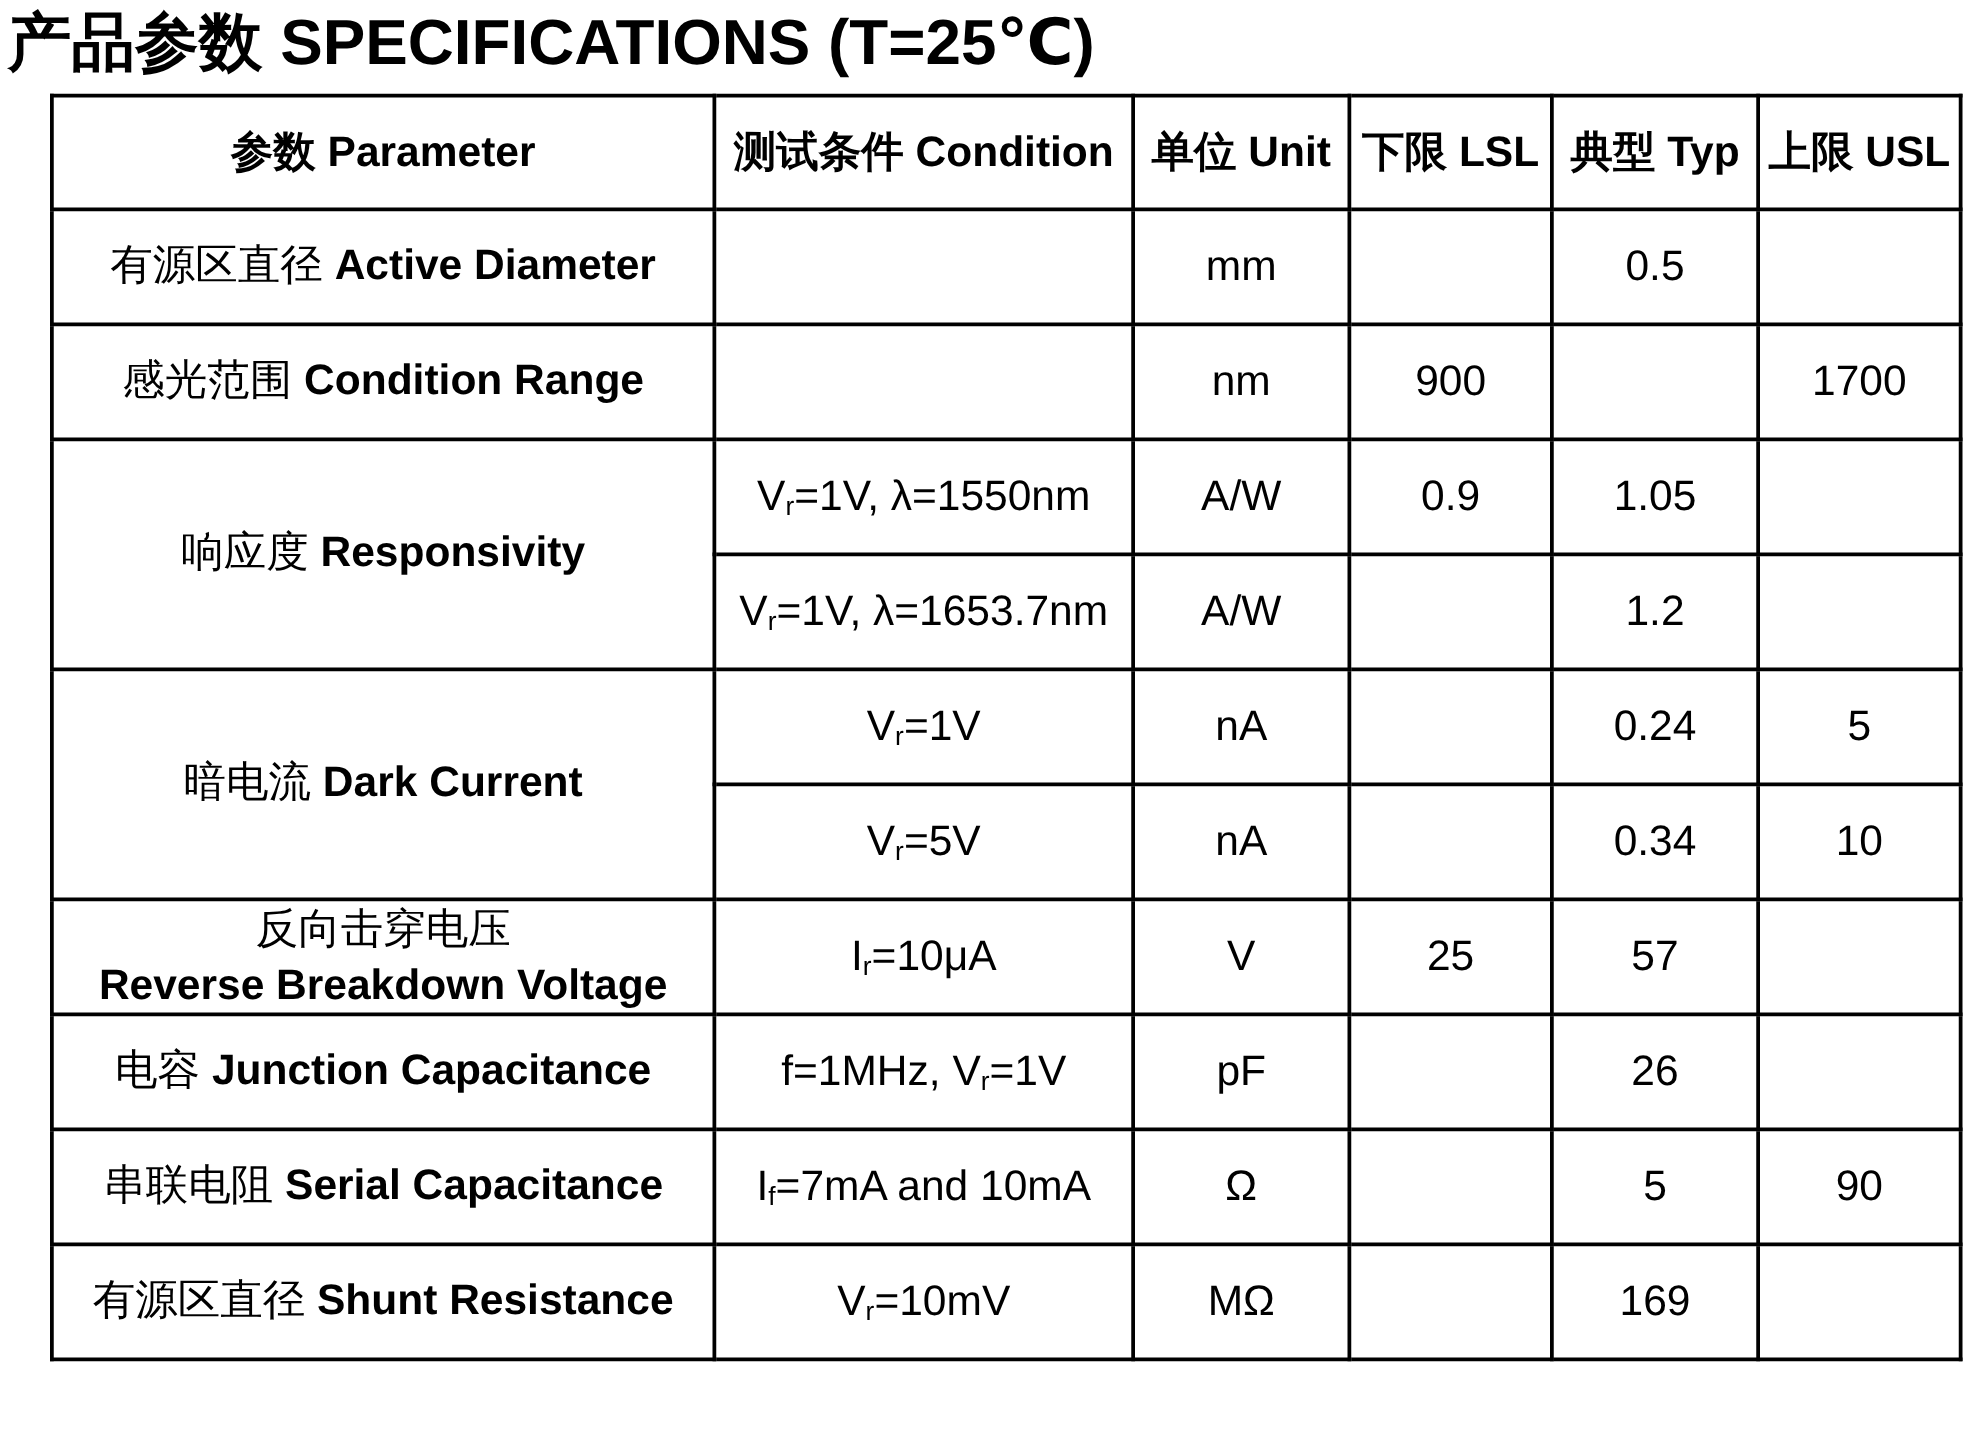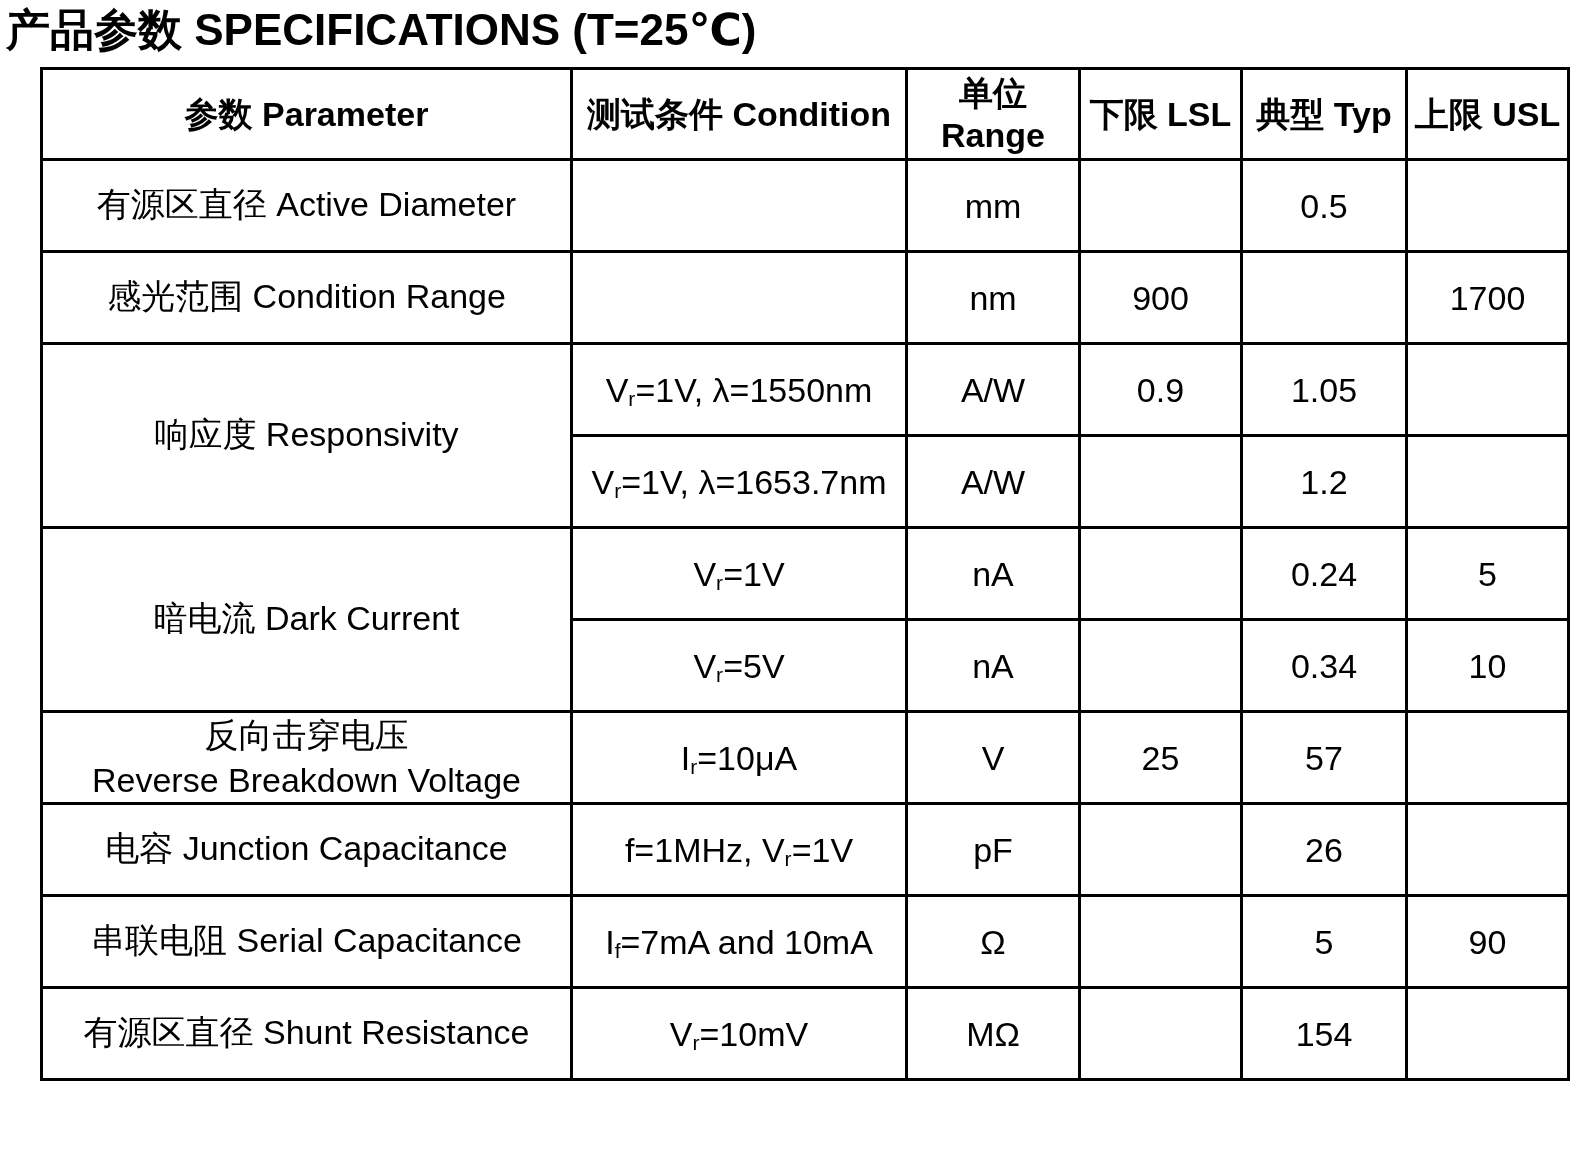--- a/index.html
+++ b/index.html
@@ -14,21 +14,21 @@
   }
   .page {
     width: 1574px;
     height: 1150px;
     position: relative;
     background: #ffffff;
   }
   h1.title {
     margin: 0;
     padding: 6px 0 0 6px;
-    font-size: 44px;
+    font-size: 51px;
     font-weight: bold;
     letter-spacing: 0px;
     line-height: 1.1;
   }
   table.specs {
     border-collapse: collapse;
     table-layout: fixed;
     margin: 13px 0 0 40px;
     width: 1527px;
   }
@@ -50,21 +50,21 @@
     font-weight: normal;
     height: 89px;
   }
   td.param .zh {
     display: inline-block;
     font-weight: normal;
     font-family: Liberation Mono, monospace;
   }
   td.param .en {
     display: inline-block;
-    font-weight: normal;
+    font-weight: bold;
   }
   sub {
     font-size: 0.62em;
     line-height: 0;
     vertical-align: -0.18em;
   }
   p.footnote {
     margin: 0;
     padding: 24px 0 0 30px;
     font-size: 31px;
@@ -83,21 +83,21 @@
         <col style="width: 335px;">
         <col style="width: 173px;">
         <col style="width: 162px;">
         <col style="width: 165px;">
         <col style="width: 162px;">
       </colgroup>
     <thead>
       <tr id="header-row">
           <th>参数 Parameter</th>
           <th>测试条件 Condition</th>
-          <th>单位 Range</th>
+          <th>单位 Unit</th>
           <th>下限 LSL</th>
           <th>典型 Typ</th>
           <th>上限 USL</th>
         </tr>
     </thead>
     <tbody id="table-body">
         <tr>
           <td class="param" rowspan="1"><span class="zh">有源区直径</span> <span class="en">Active Diameter</span></td>
           <td></td>
           <td>mm</td>
@@ -165,19 +165,19 @@
           <td>Ω</td>
           <td></td>
           <td>5</td>
           <td>90</td>
         </tr>
         <tr>
           <td class="param" rowspan="1"><span class="zh">有源区直径</span> <span class="en">Shunt Resistance</span></td>
           <td><span>V</span><sub>r</sub><span>=10mV</span></td>
           <td>MΩ</td>
           <td></td>
-          <td>154</td>
+          <td>169</td>
           <td></td>
         </tr>
       </tbody>
   </table>
 
 </div>
 
 </body></html>

